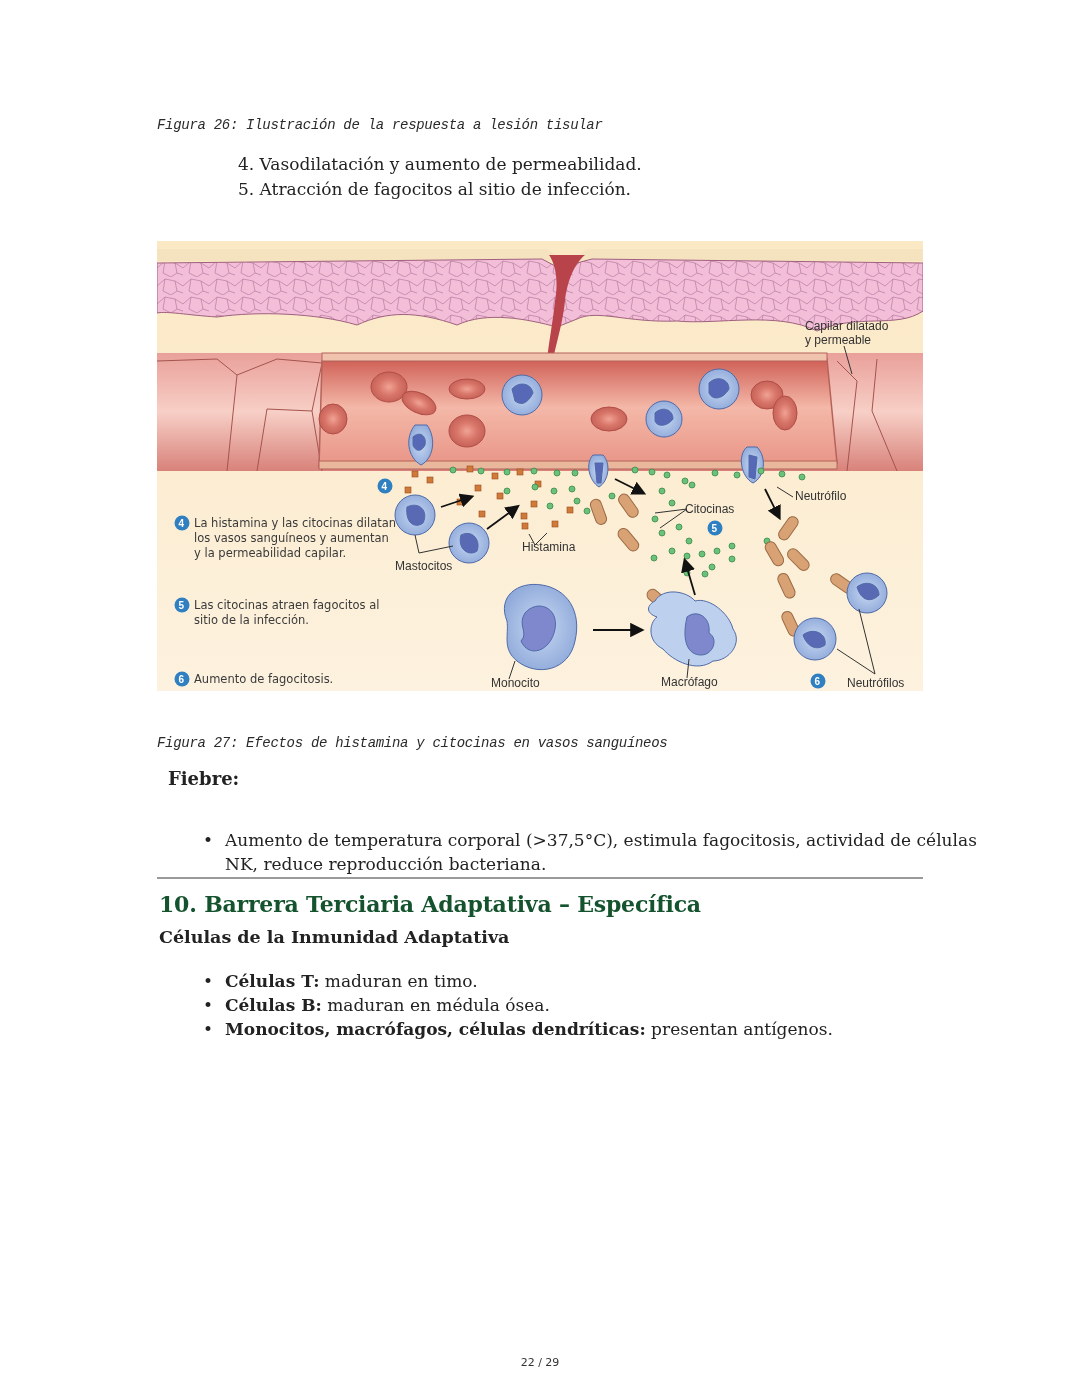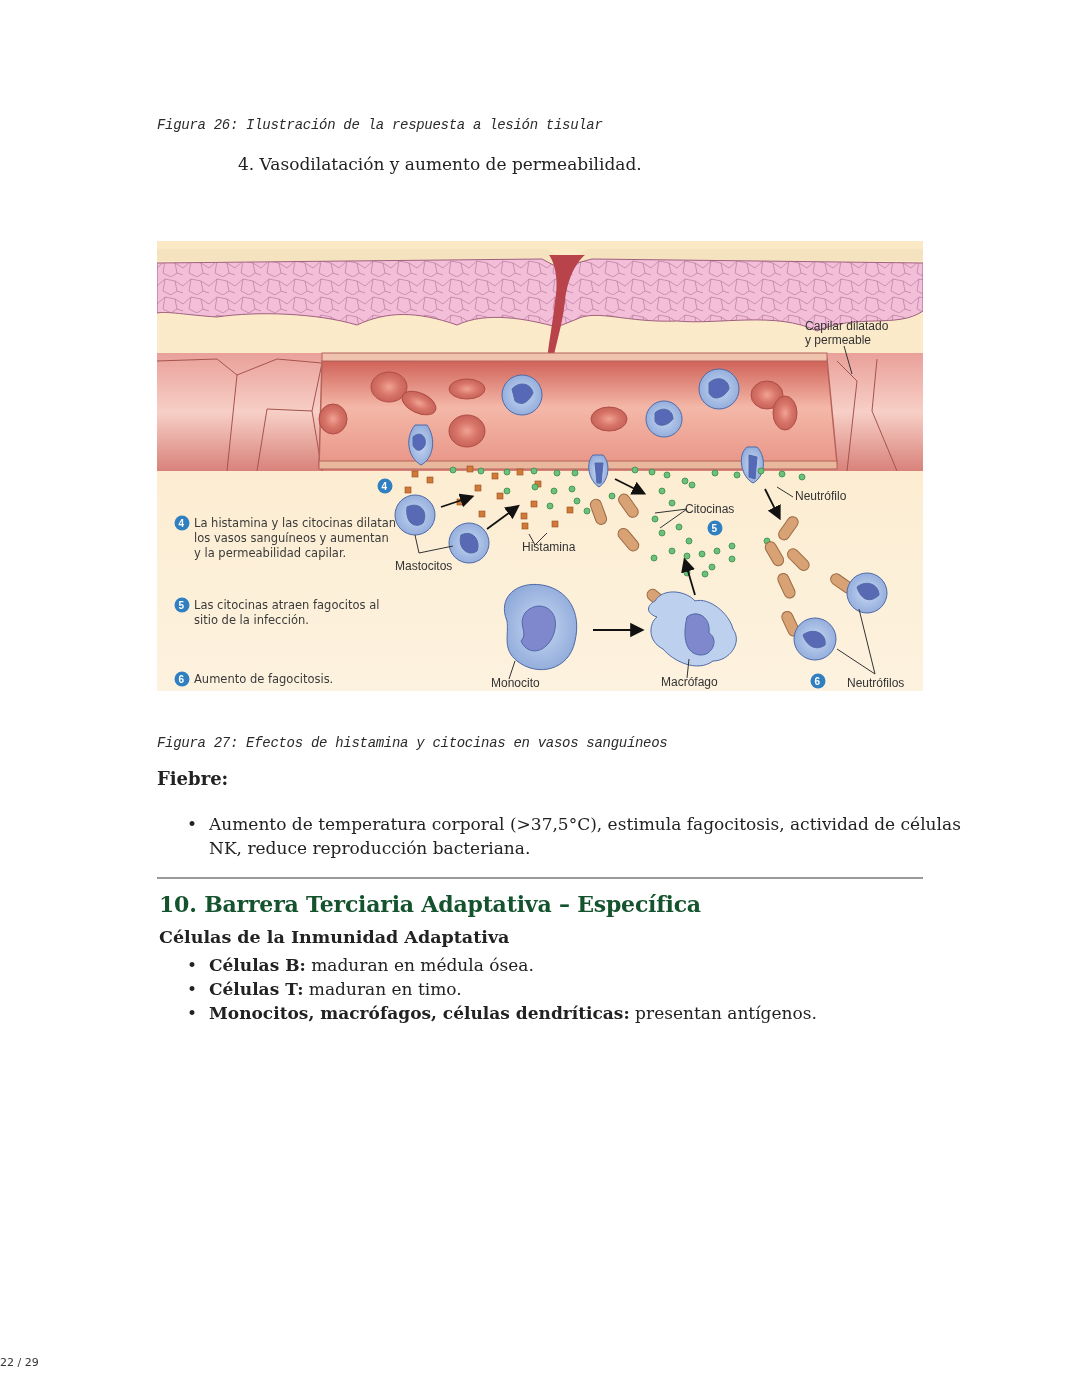--- a/index.html
+++ b/index.html
@@ -7,38 +7,39 @@
          font-family: "DejaVu Serif", serif; color: #1a1a1a; }
   .caption { position: absolute; left: 157px; font-style: italic; font-size: 14px; color: #2a2a2a;
              font-family: Liberation Mono, monospace; letter-spacing: -0.3px; }
   .numlist { position: absolute; left: 192px; top: 152px; font-size: 17px; line-height: 24.5px; color: #222; margin-left: 46px; }
   .numlist div { white-space: nowrap; }
   .figure { position: absolute; left: 157px; top: 241px; width: 794px; height: 450px; overflow: hidden; }
   .figure svg { display: block; }
   .fig-label { font-family: "Liberation Sans", sans-serif; font-size: 12px; fill: #333; }
   .fig-note { font-family: "DejaVu Sans", sans-serif; font-size: 11.5px; fill: #3a3a3a; }
   .fig-badge-text { font-family: "Liberation Sans", sans-serif; font-size: 10px; font-weight: bold; fill: #fff; }
-  h3.fiebre { position: absolute; left: 157px; top: 768px; margin: 0; font-size: 18px; font-weight: bold; color: #222; }
-  .bullets { position: absolute; left: 185px; margin: 0; padding: 0; list-style: none; font-size: 17px; color: #222; }
+  h3.fiebre { position: absolute; left: 168px; top: 768px; margin: 0; font-size: 18px; font-weight: bold; color: #222; }
+  .bullets { position: absolute; left: 185px; margin: 16px; padding: 0; list-style: none; font-size: 17px; color: #222; }
   .bullets li { position: relative; padding-left: 24px; line-height: 24px; }
   .bullets li::before { content: "•"; position: absolute; left: 2px; top: 0; font-size: 17px; }
   .rule { position: absolute; left: 157px; top: 877px; width: 766px; height: 0; border-top: 2px solid #9a9a9a; }
   h2.section { position: absolute; left: 159px; top: 891px; margin: 0; font-size: 22px; font-weight: bold; color: #14532d; letter-spacing: -0.2px; }
   h4.sub { position: absolute; left: 159px; top: 927px; margin: 0; font-size: 17.5px; font-weight: bold; color: #222; }
-  .page-num { position: absolute; top: 1356px; left: 0; width: 1080px; text-align: left;
+  .page-num { position: absolute; top: 1356px; left: 0; width: 1080px; text-align: center;
               font-family: "DejaVu Sans", sans-serif; font-size: 11px; color: #333; }
   b { font-weight: bold; }
 </style>
 </head>
 <body>
 
 <div class="caption" style="top:117px;">Figura 26: Ilustración de la respuesta a lesión tisular</div>
 
 <div class="numlist">
   <div>4. Vasodilatación y aumento de permeabilidad.</div>
+  <div>5. Atracción de fagocitos al sitio de infección.</div>
 </div>
 
 <div class="figure">
   <svg width="766" height="450" viewBox="0 0 766 450" xmlns="http://www.w3.org/2000/svg">
     <defs>
       <linearGradient id="bgGrad" x1="0" y1="0" x2="0" y2="1">
         <stop offset="0" stop-color="#fbe8c4"></stop>
         <stop offset="1" stop-color="#fdf2df"></stop>
       </linearGradient>
       <linearGradient id="lumenGrad" x1="0" y1="0" x2="0" y2="1">
@@ -293,18 +294,18 @@
     <span>NK, reduce reproducción bacteriana.</span>
   </li>
 </ul>
 
 <div class="rule"></div>
 
 <h2 class="section">10. Barrera Terciaria Adaptativa – Específica</h2>
 <h4 class="sub">Células de la Inmunidad Adaptativa</h4>
 
 <ul class="bullets" style="top:953px;">
+  <li><b>Células T:</b><span> maduran en timo.</span></li>
   <li><b>Células B:</b><span> maduran en médula ósea.</span></li>
-  <li><b>Células T:</b><span> maduran en timo.</span></li>
   <li><b>Monocitos, macrófagos, células dendríticas:</b><span> presentan antígenos.</span></li>
 </ul>
 
 <div class="page-num">22 / 29</div>
 
 </body></html>

